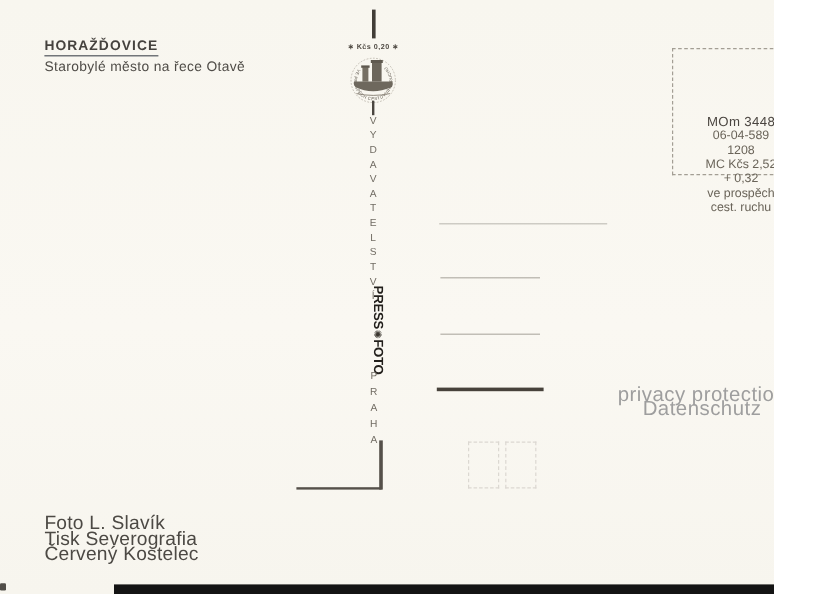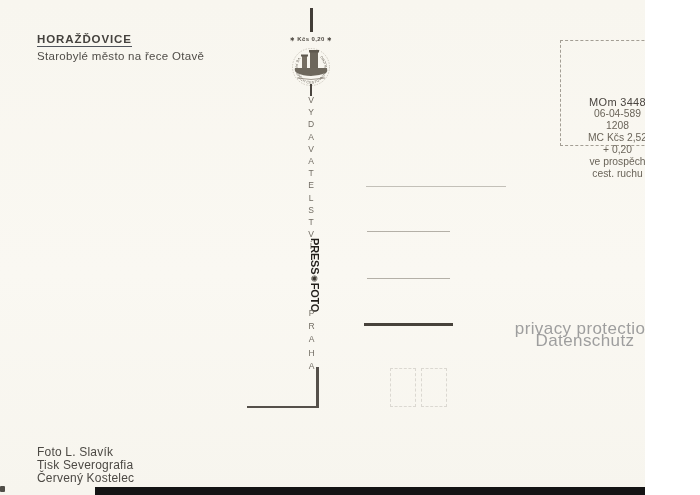--- a/index.html
+++ b/index.html
@@ -56,21 +56,21 @@
   
   .watermark{left:480px;top:323px;width:210px;text-align:center;
     font-size:17px;line-height:12px;color:#9e9e9e;letter-spacing:.4px;}
 
   
   .dash-box{width:26px;height:39px;box-sizing:border-box;border:1px dashed #dbd8d1;}
   .dash-left{left:390px;top:368px;}
   .dash-right{left:421px;top:368px;}
 
   
-  .credits{left:37px;top:446px;font-size:12px;line-height:13.2px;
+  .credits{left:37px;top:430px;font-size:16px;line-height:13.2px;
     letter-spacing:.2px;color:#4c4944;}
 
   
   .edge-bar{left:95px;top:487px;width:605px;height:8px;background:#141414;}
   .edge-speck{left:0;top:486px;width:5px;height:6px;background:#514e48;border-radius:1px;}
 </style>
 </head>
 <body>
 
 <div class="scan">
@@ -114,21 +114,21 @@
   <div class="abs addr1"></div>
   <div class="abs addr2"></div>
   <div class="abs addr3"></div>
   <div class="abs addr4"></div>
 
   <div class="abs stamp-box">
     <div class="stamp-code">MOm 3448</div>
     <div class="stamp-line">06-04-589</div>
     <div class="stamp-line">1208</div>
     <div class="stamp-line">MC Kčs 2,52</div>
-    <div class="stamp-line">+ 0,20</div>
+    <div class="stamp-line">+ 0,32</div>
     <div class="stamp-line">ve prospěch</div>
     <div class="stamp-line">cest. ruchu</div>
   </div>
 
   <div class="abs watermark">
     <div>privacy protection</div>
     <div>Datenschutz</div>
   </div>
 
   <div class="abs dash-box dash-left"></div>

